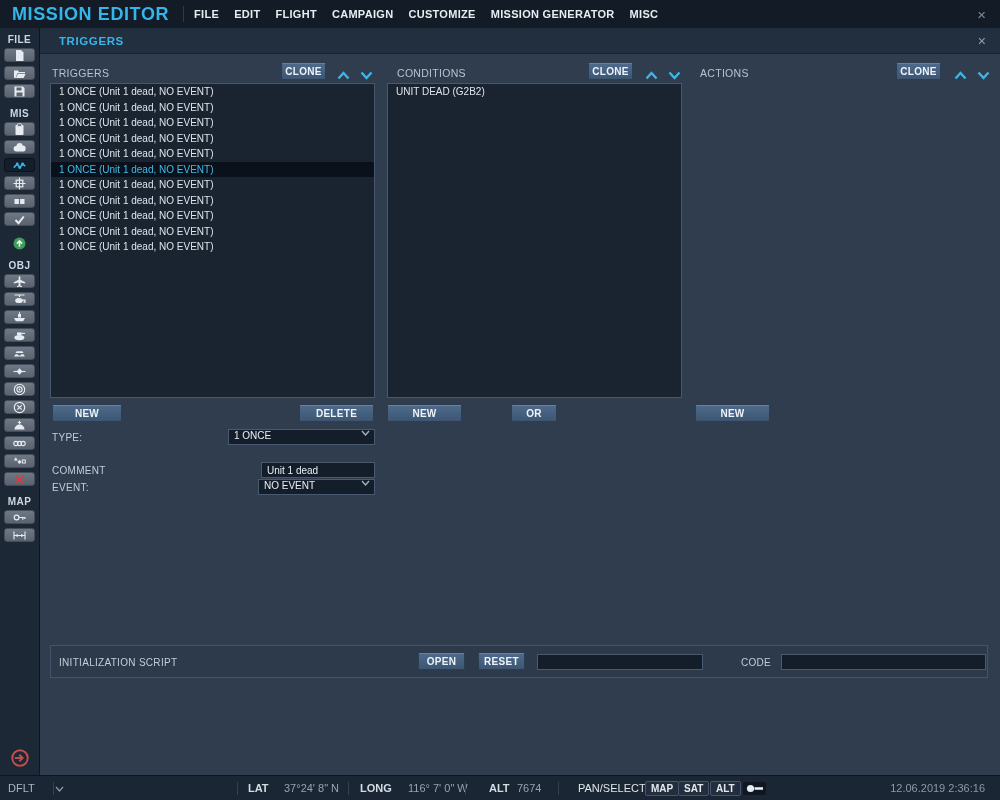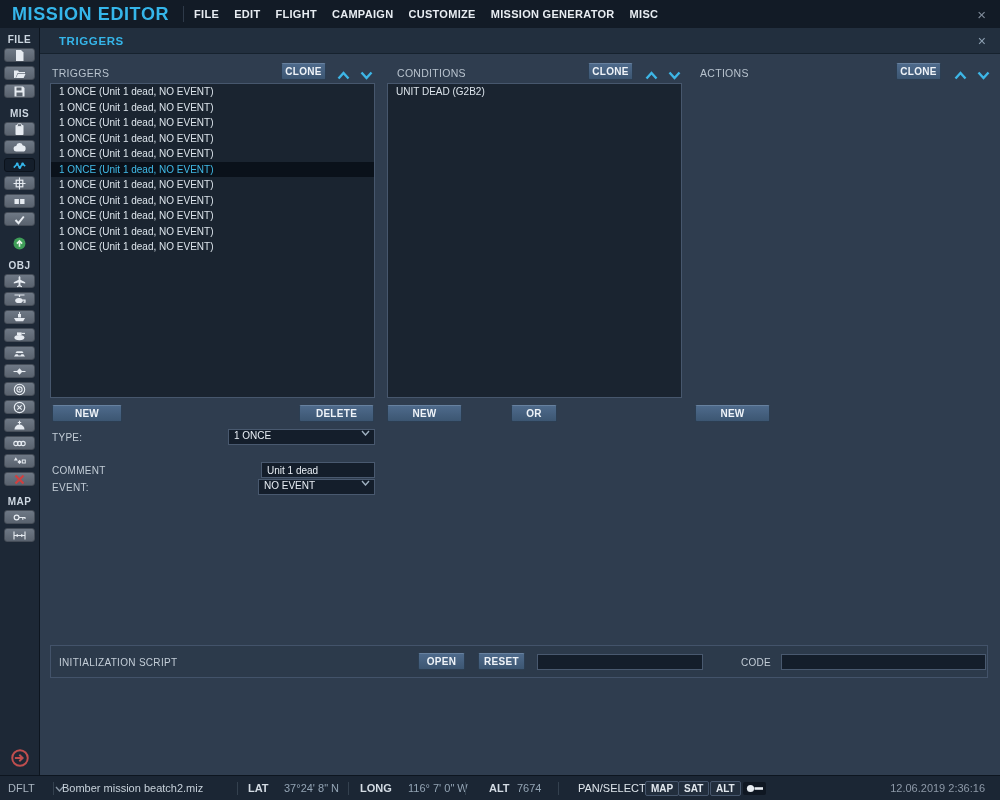--- a/index.html
+++ b/index.html
@@ -390,21 +390,20 @@
   </section>
 
   <footer class="statusbar">
     <span class="sb-item dflt" style="left:8px">
       <span>DFLT</span>
       <svg width="9" height="6" viewBox="0 0 9 6">
           <path d="M1 1l3.5 4L8 1" fill="none" stroke="#8b98a6" stroke-width="1.3"></path>
         </svg>
     </span>
     <span class="sb-sep" style="left:53px"></span>
-    <span class="sb-item" style="left:62px;color:#c7d1da">Bomber mission beatch2.miz</span>
     <span class="sb-sep" style="left:237px"></span>
     <span class="sb-item sb-lbl" style="left:248px">LAT</span>
     <span class="sb-item sb-val" style="left:284px">37°24' 8" N</span>
     <span class="sb-sep" style="left:348px"></span>
     <span class="sb-item sb-lbl" style="left:360px">LONG</span>
     <span class="sb-item sb-val" style="left:408px">116° 7' 0" W</span>
     <span class="sb-sep" style="left:465px"></span>
     <span class="sb-item sb-lbl" style="left:489px">ALT</span>
     <span class="sb-item sb-val" style="left:517px">7674</span>
     <span class="sb-sep" style="left:558px"></span>

